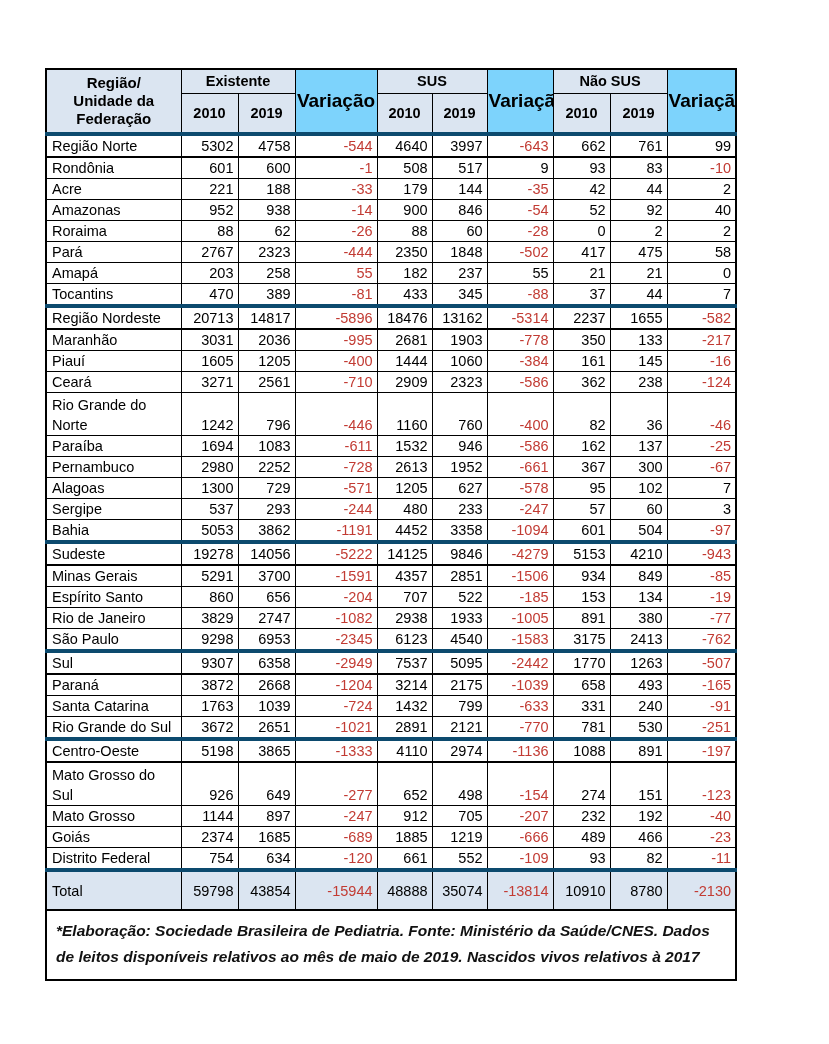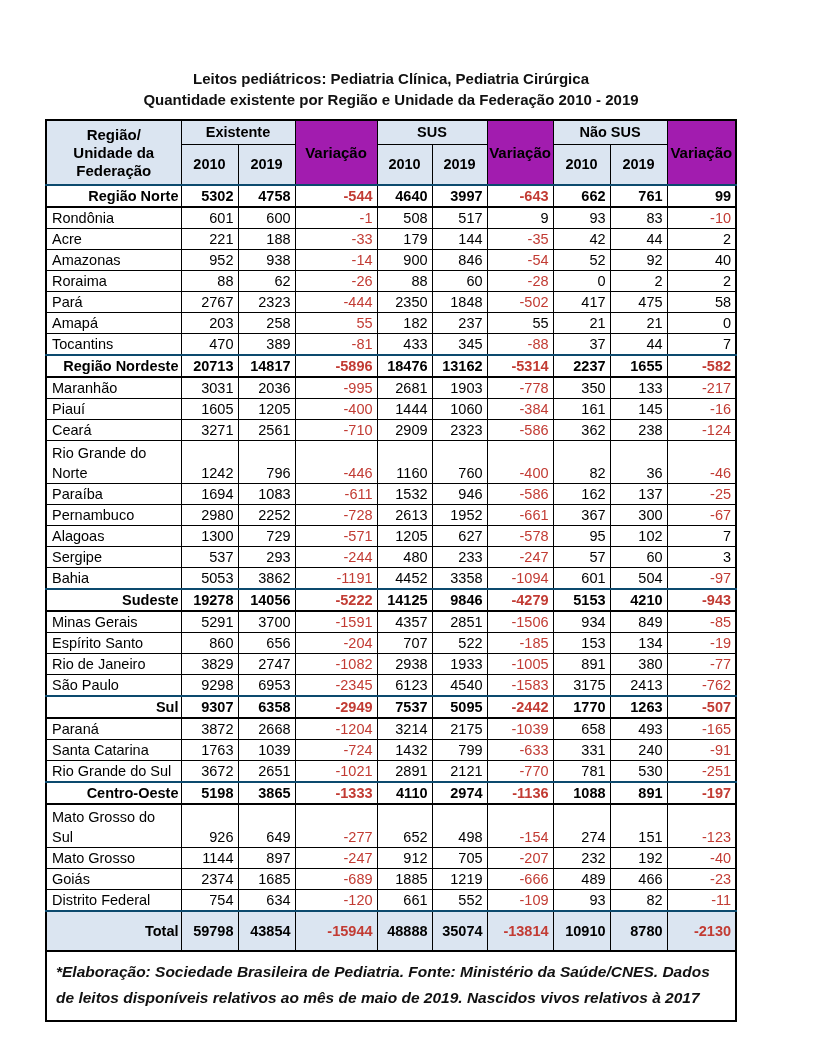--- a/index.html
+++ b/index.html
@@ -25,30 +25,29 @@
   th, td {
     border: 1px solid #000;
     font-size: 14.5px;
     overflow: hidden;
   }
   thead th { font-weight: bold; text-align: center; }
   .blue { background: #dbe5f1; }
   tr.hrow1 th { height: 24px; }
   tr.hrow2 th { height: 41px; }
   th.region-head { font-size: 15px; line-height: 18px; vertical-align: middle; }
-  th.variacao { background: #a21caf; vertical-align: middle; white-space: nowrap; font-size: 15px; padding: 0 1px; }
+  th.variacao { background: #7dd3fc; vertical-align: middle; white-space: nowrap; font-size: 19px; padding: 0 1px; }
 
   tbody td { height: 21px; line-height: 20px; }
   td.label { text-align: left; padding-left: 5px; padding-right: 2px; white-space: normal; }
   td.num { text-align: right; padding-right: 4px; padding-left: 1px; white-space: nowrap; }
   tr.region td, tr.total td {
-    font-weight: bold;
-    border-top: 2px solid #0c4a6e;
+    font-weight: normal;
+    border-top: 4px solid #0c4a6e;
     border-bottom: 2px solid #000;
-    text-align: right;
   }
   tr.total td { background: #dbe5f1; height: 40px; }
   tr.tall td { height: 43px; vertical-align: bottom; }
   tr.tall td.label { line-height: 20px; padding-top: 2px; }
   .neg { color: #c23b33; }
 
   .footer-box {
     width: 692px;
     border: 2px solid #000;
     margin-top: -2px;
@@ -59,24 +58,20 @@
     line-height: 26px;
     color: #111;
   }
 </style>
 </head>
 <body>
 
 <div class="page">
   <div class="content">
 
-    <div class="title-block">
-      <div class="title-line">Leitos pediátricos: Pediatria Clínica, Pediatria Cirúrgica</div>
-      <div class="title-line">Quantidade existente por Região e Unidade da Federação 2010 - 2019</div>
-    </div>
 
     <table class="beds">
       <colgroup>
         <col style="width:135px">
         <col style="width:57px">
           <col style="width:57px">
           <col style="width:82px">
         <col style="width:55px">
           <col style="width:55px">
           <col style="width:66px">

